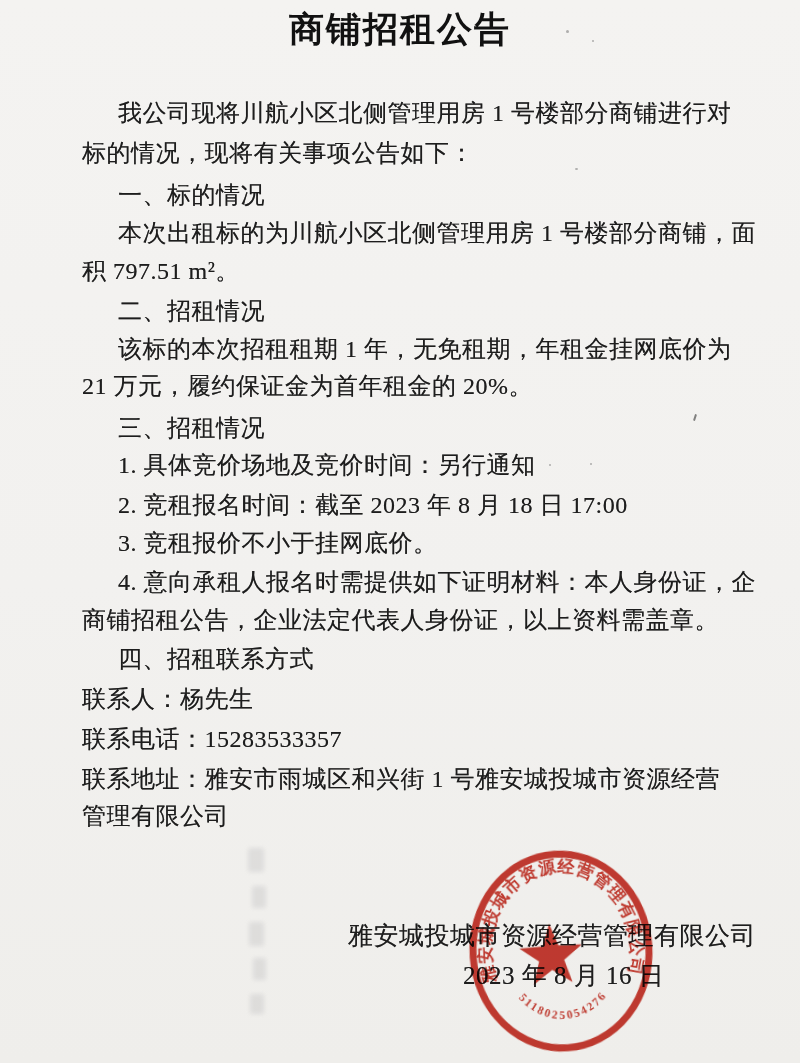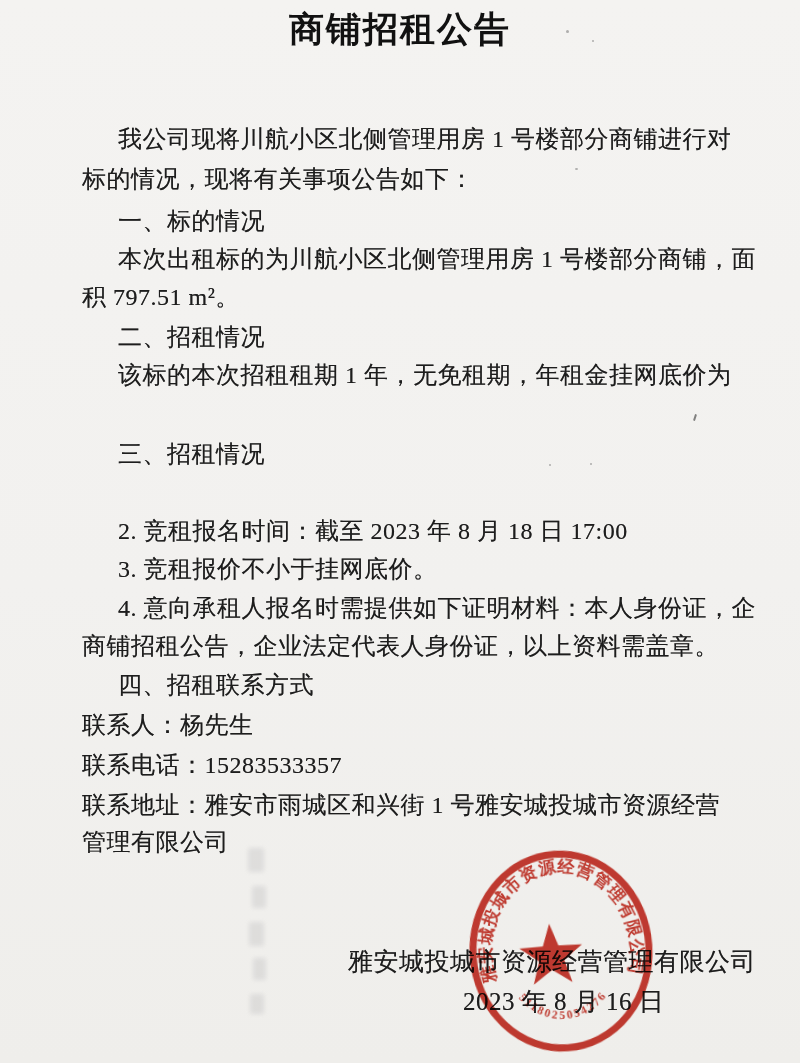--- a/index.html
+++ b/index.html
@@ -15,21 +15,20 @@
   }
   .title{
     position:absolute;top:6px;left:0;right:0;margin:0;
     text-align:center;font-size:35px;font-weight:bold;letter-spacing:2px;
     color:#111;
   }
   .line{
     position:absolute;font-size:24px;line-height:28px;white-space:nowrap;
     letter-spacing:0.5px;color:#1d1d1d;
     text-shadow:0 0 0.4px rgba(20,20,20,.55);
-    margin-top:26px;
   }
   .sig{font-size:25px;}
   .stamp{
     position:absolute;left:463px;top:847px;width:196px;height:208px;
     mix-blend-mode:multiply;opacity:.9;
     transform:rotate(-4deg);
     filter:blur(0.4px);
   }
   .stamp text{font-family:"Liberation Serif","DejaVu Serif",serif;}
   .ring-text{font-size:17px;font-weight:bold;letter-spacing:1px;}
@@ -53,21 +52,23 @@
 
   <h1 class="title">商铺招租公告</h1>
 
   <div class="line" style="top:99px;left:118px">我公司现将川航小区北侧管理用房 1 号楼部分商铺进行对</div>
   <div class="line" style="top:139px;left:82px">标的情况，现将有关事项公告如下：</div>
   <div class="line" style="top:181px;left:118px">一、标的情况</div>
   <div class="line" style="top:219px;left:118px">本次出租标的为川航小区北侧管理用房 1 号楼部分商铺，面</div>
   <div class="line" style="top:257px;left:82px">积 797.51 m²。</div>
   <div class="line" style="top:297px;left:118px">二、招租情况</div>
   <div class="line" style="top:335px;left:118px">该标的本次招租租期 1 年，无免租期，年租金挂网底价为</div>
+  <div class="line" style="top:372px;left:82px">21 万元，履约保证金为首年租金的 20%。</div>
   <div class="line" style="top:414px;left:118px">三、招租情况</div>
+  <div class="line" style="top:451px;left:118px">1. 具体竞价场地及竞价时间：另行通知</div>
   <div class="line" style="top:491px;left:118px">2. 竞租报名时间：截至 2023 年 8 月 18 日 17:00</div>
   <div class="line" style="top:529px;left:118px">3. 竞租报价不小于挂网底价。</div>
   <div class="line" style="top:568px;left:118px">4. 意向承租人报名时需提供如下证明材料：本人身份证，企</div>
   <div class="line" style="top:606px;left:82px">商铺招租公告，企业法定代表人身份证，以上资料需盖章。</div>
   <div class="line" style="top:685px;left:82px">联系人：杨先生</div>
   <div class="line" style="top:645px;left:118px">四、招租联系方式</div>
   <div class="line" style="top:725px;left:82px">联系电话：15283533357</div>
   <div class="line" style="top:765px;left:82px">联系地址：雅安市雨城区和兴街 1 号雅安城投城市资源经营</div>
   <div class="line" style="top:802px;left:82px">管理有限公司</div>
 

